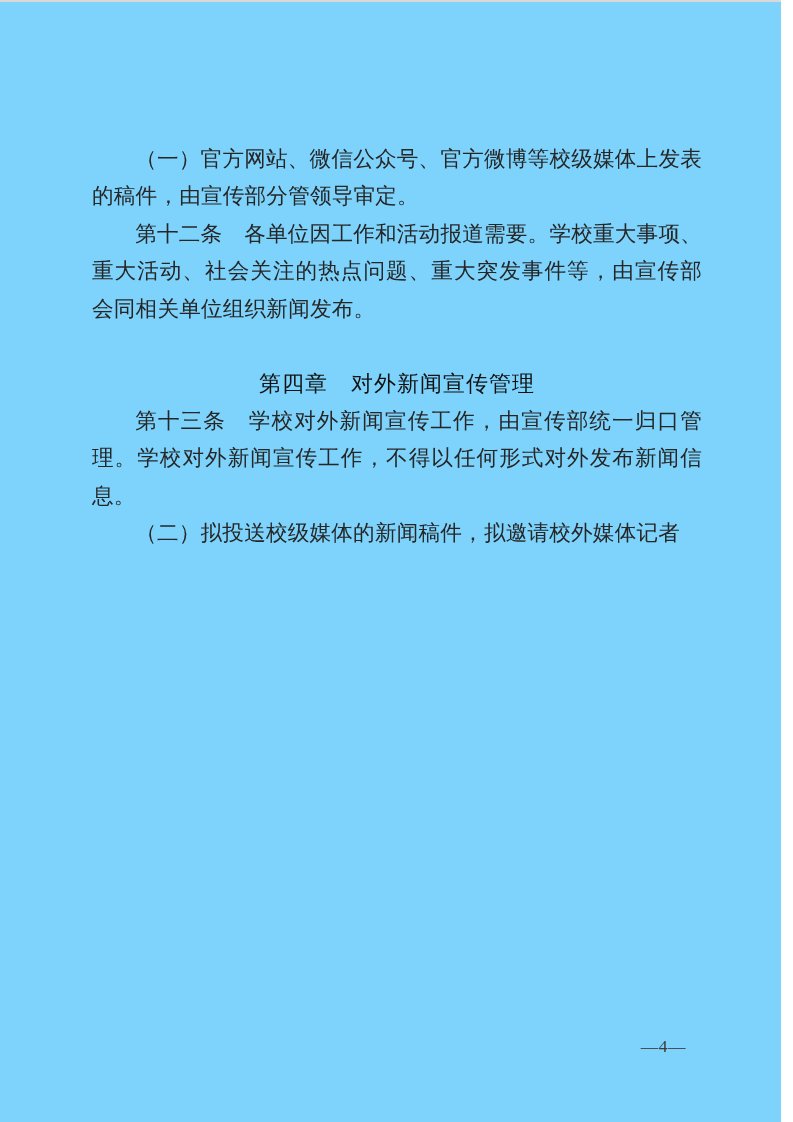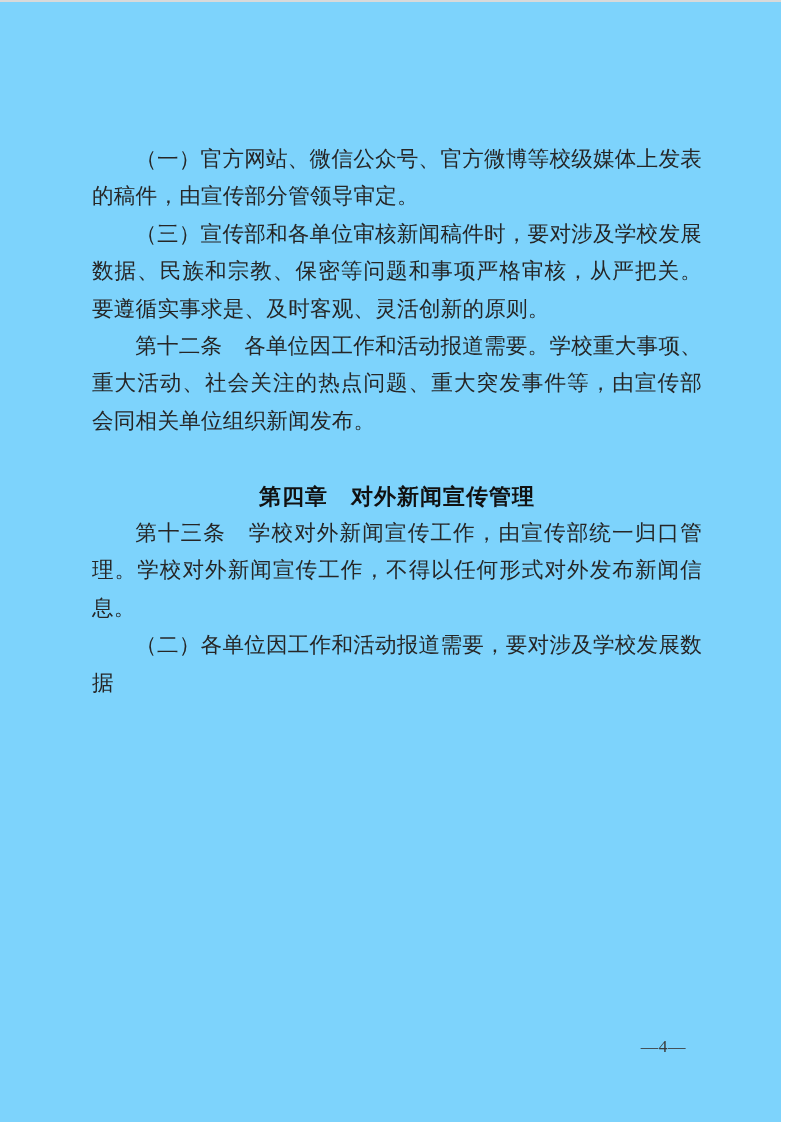--- a/index.html
+++ b/index.html
@@ -36,21 +36,21 @@
     letter-spacing: 0.2px;
   }
   .para {
     margin: 0;
     text-indent: 2em;
   }
   .heading {
     margin: 37.4px 0 0 0;
     font-size: 22px;
     line-height: 37.4px;
-    font-weight: 700;
+    font-weight: 400;
     text-align: center;
     text-indent: 0;
     color: #111111;
     letter-spacing: 1px;
   }
   .page-number {
     position: absolute;
     top: 1036px;
     right: 95px;
     font-size: 17.5px;
@@ -62,24 +62,23 @@
 </style>
 </head>
 <body>
 
 <div class="page">
 
   <div class="scan-edge"></div>
 
   <main class="content">
     <p class="para">（一）官方网站、微信公众号、官方微博等校级媒体上发表的稿件，由宣传部分管领导审定。</p>
-    <p class="para">（三）宣传部和各单位审核新闻稿件时，要对涉及学校发展数据、民族和宗教、保密等问题和事项严格审核，从严把关。要遵循实事求是、及时客观、灵活创新的原则。</p>
     <p class="para">第十二条　各单位因工作和活动报道需要。学校重大事项、重大活动、社会关注的热点问题、重大突发事件等，由宣传部会同相关单位组织新闻发布。</p>
 
     <h2 class="heading">第四章　对外新闻宣传管理</h2>
 
     <p class="para">第十三条　学校对外新闻宣传工作，由宣传部统一归口管理。学校对外新闻宣传工作，不得以任何形式对外发布新闻信息。</p>
-    <p class="para">（二）各单位因工作和活动报道需要，要对涉及学校发展数据</p>
+    <p class="para">（二）拟投送校级媒体的新闻稿件，拟邀请校外媒体记者</p>
   </main>
 
   <div class="page-number">—4—</div>
 
 </div>
 
 </body></html>

